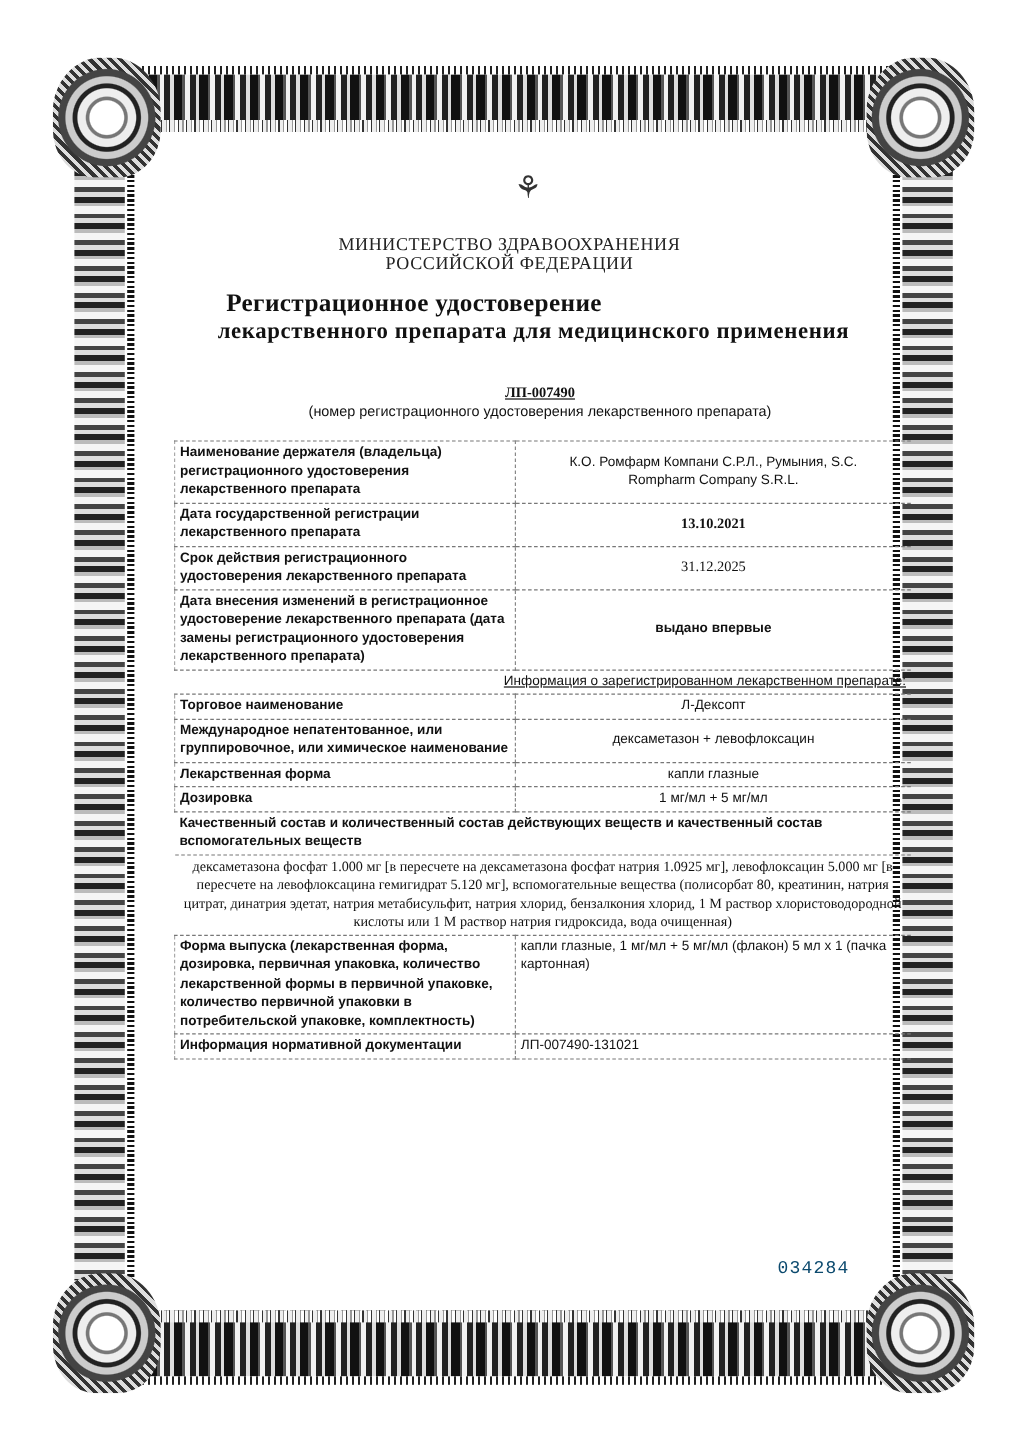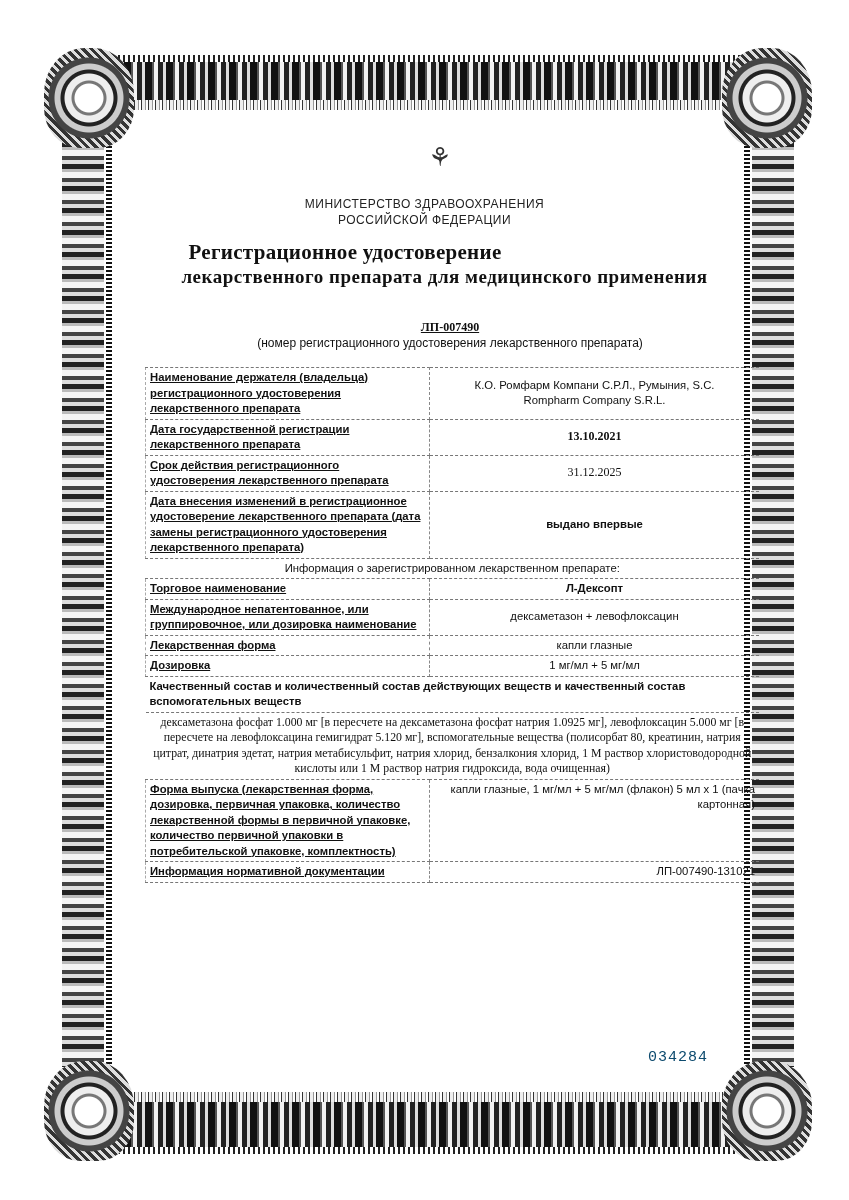--- a/index.html
+++ b/index.html
@@ -53,21 +53,21 @@
   .corner-br { right: -14px; bottom: -14px; }
 
   
   .emblem {
     position: absolute; left: 428px; top: 140px; width: 24px; height: 34px;
     color: #333; font-size: 26px; line-height: 34px; text-align: center;
     font-family: "DejaVu Serif", serif;
   }
   .ministry {
     position: absolute; left: 0; width: 849px; top: 196px; text-align: center;
-    font-family: Liberation Sans, sans-serif; font-size: 12px; letter-spacing: 0.5px; line-height: 16px; color: #222;
+    font-family: Liberation Serif, serif; font-size: 15px; letter-spacing: 0.5px; line-height: 16px; color: #222;
   }
   .title1 {
     position: absolute; left: 0; width: 690px; top: 240px; text-align: center;
     font-family: "Liberation Serif", serif; font-size: 21px; font-weight: bold; letter-spacing: 0.3px;
   }
   .title2 {
     position: absolute; left: 0; width: 889px; top: 266px; text-align: center;
     font-family: "Liberation Serif", serif; font-size: 19px; font-weight: bold; letter-spacing: 0.5px;
   }
   .regnum {
@@ -80,26 +80,26 @@
   }
 
   table.cert {
     position: absolute; left: 145px; top: 367px; width: 614px;
     border-collapse: collapse; font-size: 11.3px; line-height: 15.5px;
   }
   table.cert td {
     border-top: 1px dashed #777; border-bottom: 1px dashed #777;
     padding: 2px 4px; vertical-align: middle;
   }
-  table.cert td.lbl { width: 275px; font-weight: bold; border-right: 1px dashed #888; border-left: 1px dashed #aaa; text-decoration: underline; }
+  table.cert td.lbl { width: 275px; font-weight: bold; border-right: 1px dashed #888; border-left: 1px dashed #aaa; }
   table.cert td.val { text-align: center; }
-  table.cert td.val.left { text-align: right; vertical-align: top; }
+  table.cert td.val.left { text-align: left; vertical-align: top; }
   table.cert td.full { font-weight: bold; text-align: left; }
   table.cert td.fullplain { text-align: center; font-family: "Liberation Serif", serif; font-size: 11.8px; line-height: 15.5px; }
-  table.cert td.sect { text-align: center; border-left: none; }
+  table.cert td.sect { text-align: right; border-left: none; text-decoration: underline; }
   .serif { font-family: "Liberation Serif", serif; font-size: 12px; }
 
   .serial {
     position: absolute; left: 648px; top: 1049px; font-family: "Liberation Mono", monospace;
     font-size: 15px; letter-spacing: 1px; color: #0c4a6e;
   }
 </style>
 </head>
 <body>
 
@@ -146,24 +146,24 @@
   </tr>
   <tr>
     <td class="lbl">Дата внесения изменений в регистрационное удостоверение лекарственного препарата (дата замены регистрационного удостоверения лекарственного препарата)</td>
     <td class="val" style="font-weight:bold">выдано впервые</td>
   </tr>
   <tr>
     <td colspan="2" class="sect">Информация о зарегистрированном лекарственном препарате:</td>
   </tr>
   <tr>
     <td class="lbl">Торговое наименование</td>
-    <td class="val" style="font-weight:bold">Л-Дексопт</td>
+    <td class="val" style="font-weight:normal">Л-Дексопт</td>
   </tr>
   <tr>
-    <td class="lbl">Международное непатентованное, или группировочное, или дозировка наименование</td>
+    <td class="lbl">Международное непатентованное, или группировочное, или химическое наименование</td>
     <td class="val">дексаметазон + левофлоксацин</td>
   </tr>
   <tr>
     <td class="lbl">Лекарственная форма</td>
     <td class="val">капли глазные</td>
   </tr>
   <tr>
     <td class="lbl">Дозировка</td>
     <td class="val">1 мг/мл + 5 мг/мл</td>
   </tr>

